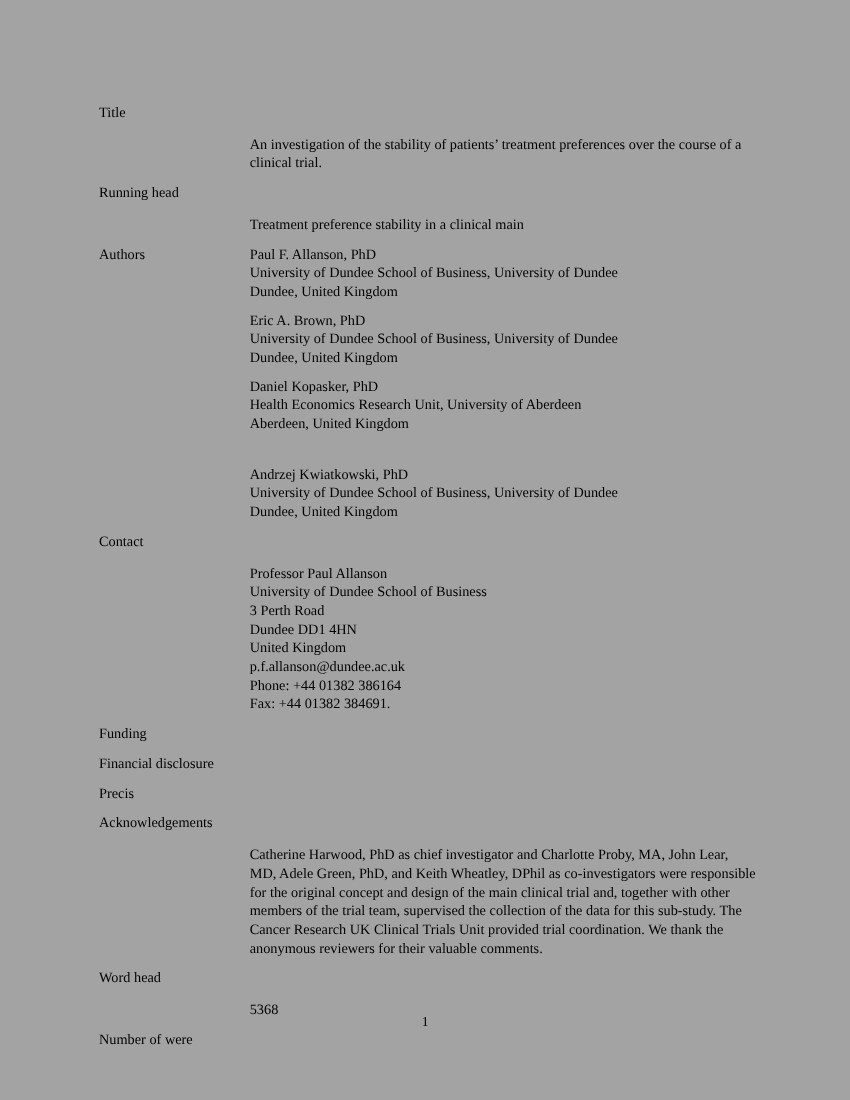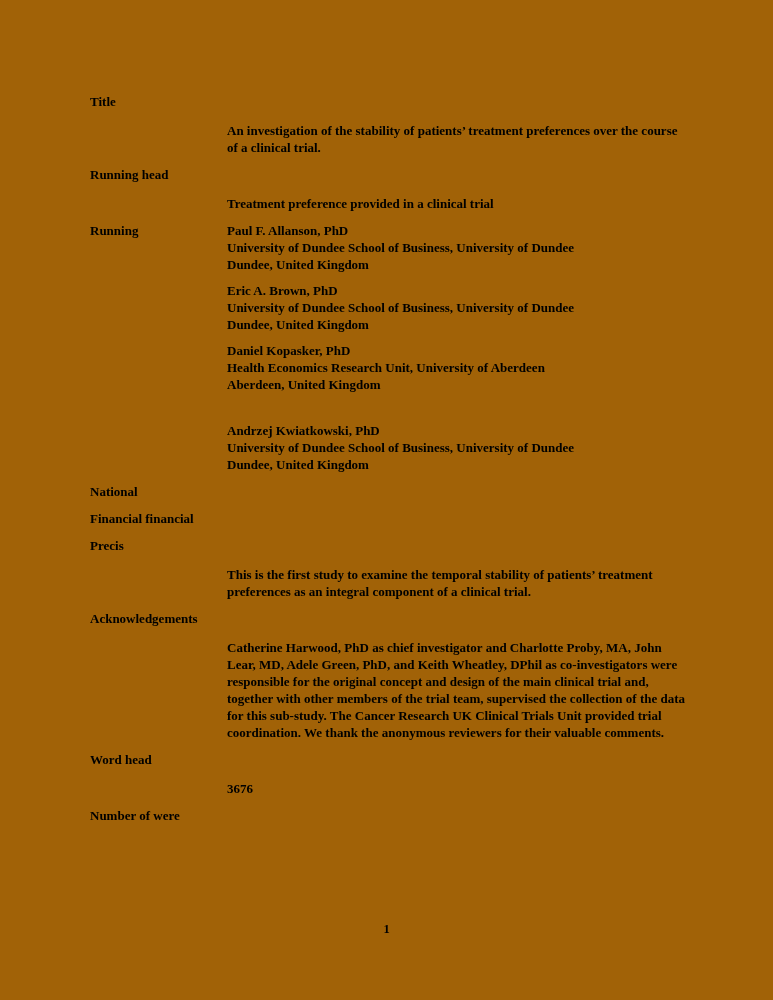--- a/index.html
+++ b/index.html
@@ -4,27 +4,26 @@
 <style>
   html, body {
     margin: 0;
     padding: 0;
     background: #ffffff;
   }
   .page {
     position: relative;
     width: 773px;
     height: 1000px;
-    background: #a16207;
+    background: #a3a3a3;
     color: #000000;
     font-family: "Liberation Serif", "DejaVu Serif", serif;
     font-size: 13px;
     line-height: 17px;
     overflow: hidden;
-    font-weight: bold;
   }
   .content {
     position: absolute;
     top: 93px;
     left: 90px;
     right: 86px;
   }
   .row {
     display: flex;
     align-items: flex-start;
@@ -67,69 +66,79 @@
     <div class="row">
       <div class="label">Title</div>
       <div class="value">
         <p>An investigation of the stability of patients’ treatment preferences over the course of a clinical trial.</p>
       </div>
     </div>
 
     <div class="row">
       <div class="label">Running head</div>
       <div class="value">
-        <p>Treatment preference provided in a clinical trial</p>
+        <p>Treatment preference stability in a clinical main</p>
       </div>
     </div>
 
     <div class="row">
-      <div class="label">Running</div>
+      <div class="label">Authors</div>
       <div class="value">
         <p>Paul F. Allanson, PhD
 University of Dundee School of Business, University of Dundee
 Dundee, United Kingdom</p>
         <p>Eric A. Brown, PhD
 University of Dundee School of Business, University of Dundee
 Dundee, United Kingdom</p>
         <p>Daniel Kopasker, PhD
 Health Economics Research Unit, University of Aberdeen
 Aberdeen, United Kingdom</p>
         <p>Andrzej Kwiatkowski, PhD
 University of Dundee School of Business, University of Dundee
 Dundee, United Kingdom</p>
       </div>
     </div>
 
-
     <div class="row">
-      <div class="label">National</div>
+      <div class="label">Contact</div>
+      <div class="value">
+        <p>Professor Paul Allanson
+University of Dundee School of Business
+3 Perth Road
+Dundee DD1 4HN
+United Kingdom
+p.f.allanson@dundee.ac.uk
+Phone: +44 01382 386164
+Fax: +44 01382 384691.</p>
+      </div>
     </div>
 
     <div class="row">
-      <div class="label">Financial financial</div>
+      <div class="label">Funding</div>
+    </div>
+
+    <div class="row">
+      <div class="label">Financial disclosure</div>
     </div>
 
     <div class="row precis-row">
       <div class="label">Precis</div>
-      <div class="value">
-        <p>This is the first study to examine the temporal stability of patients’ treatment preferences as an integral component of a clinical trial.</p>
-      </div>
     </div>
 
     <div class="row">
       <div class="label">Acknowledgements</div>
       <div class="value">
         <p>Catherine Harwood, PhD as chief investigator and Charlotte Proby, MA, John Lear, MD, Adele Green, PhD, and Keith Wheatley, DPhil as co-investigators were responsible for the original concept and design of the main clinical trial and, together with other members of the trial team, supervised the collection of the data for this sub-study. The Cancer Research UK Clinical Trials Unit provided trial coordination. We thank the anonymous reviewers for their valuable comments.</p>
       </div>
     </div>
 
     <div class="row">
       <div class="label">Word head</div>
       <div class="value">
-        <p>3676</p>
+        <p>5368</p>
       </div>
     </div>
 
     <div class="row">
       <div class="label">Number of were</div>
     </div>
 
   </div>
 
   <div class="page-number">1</div>

